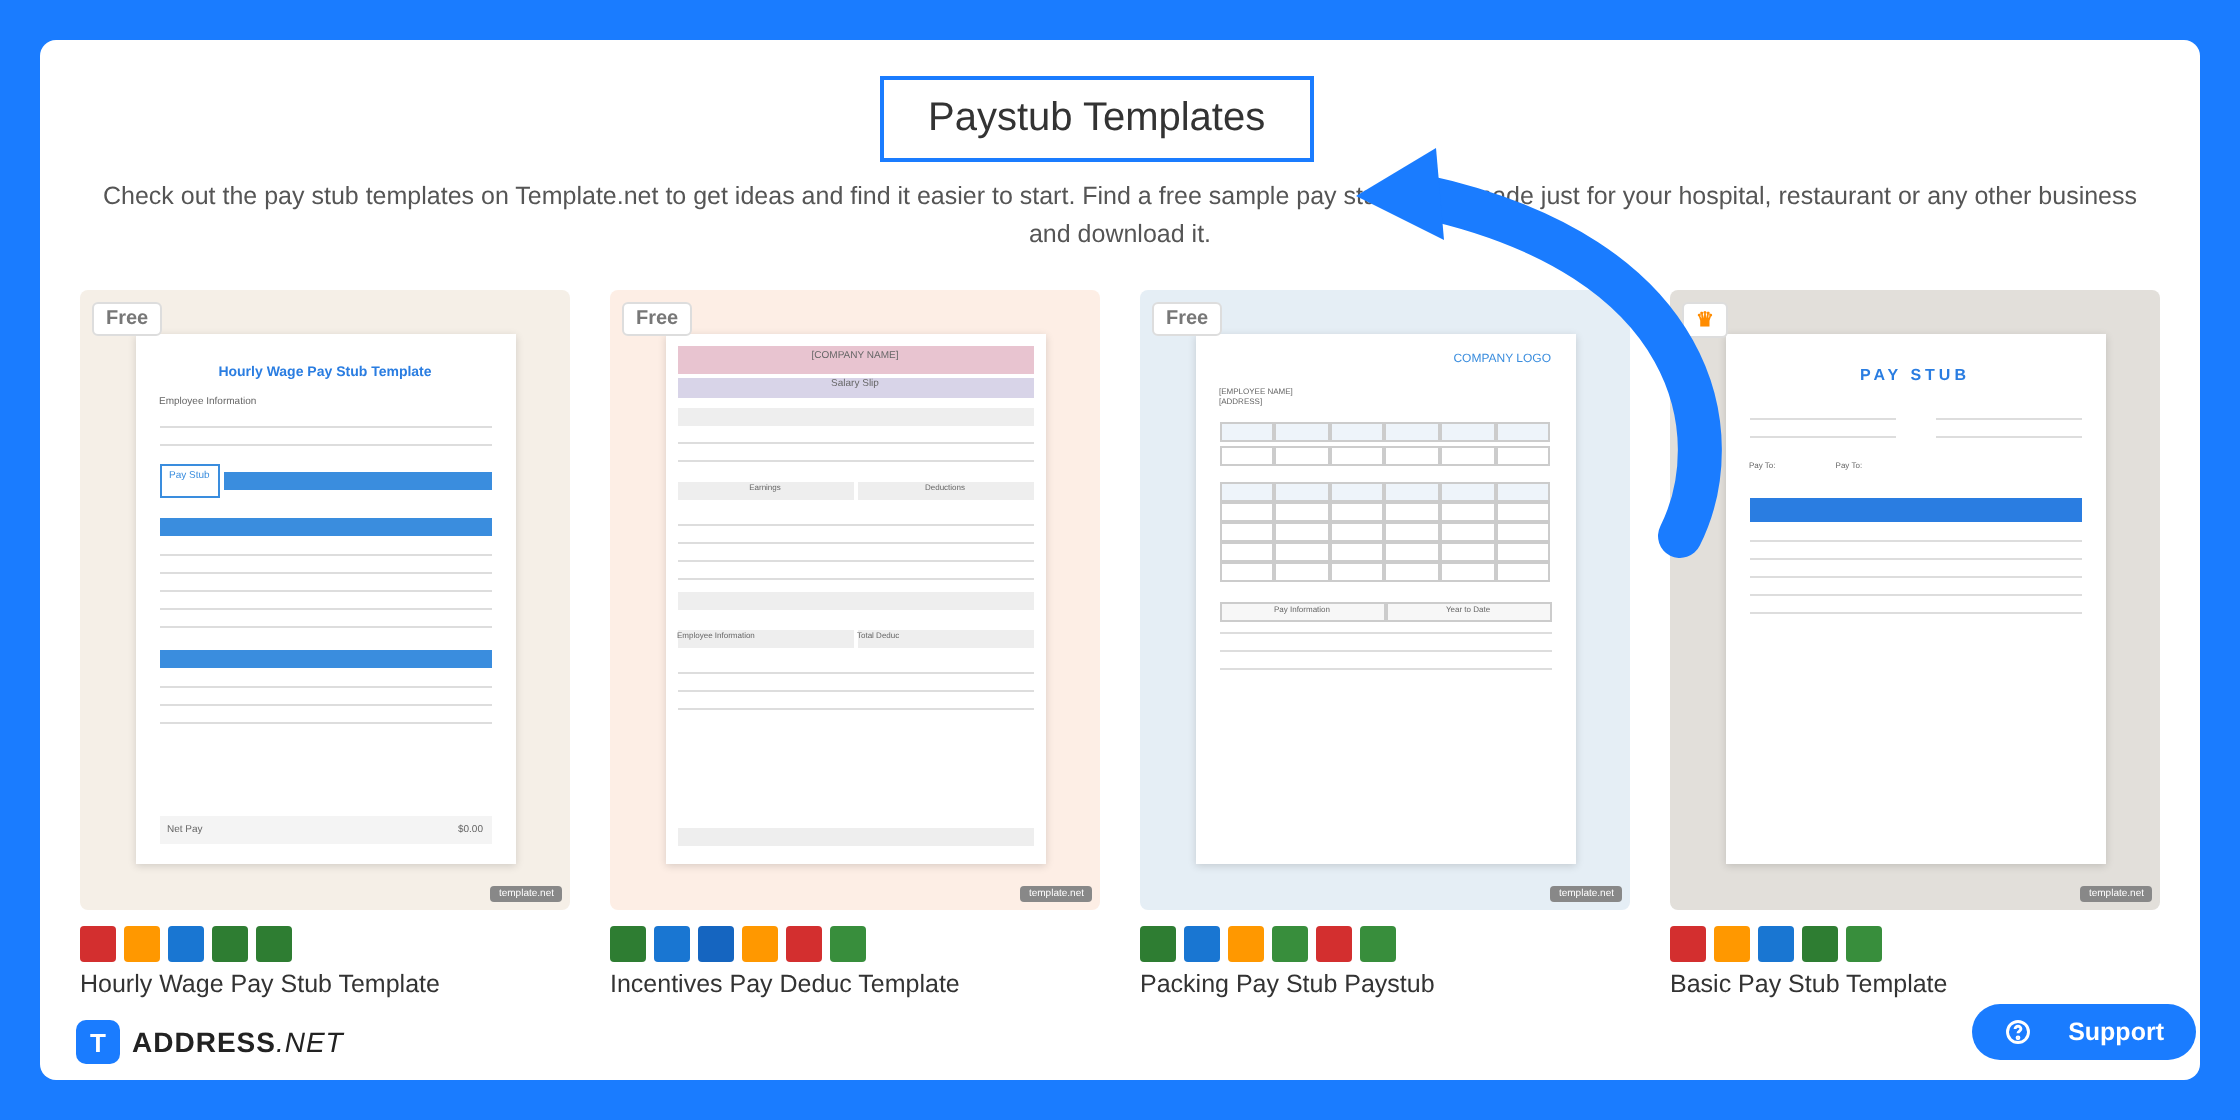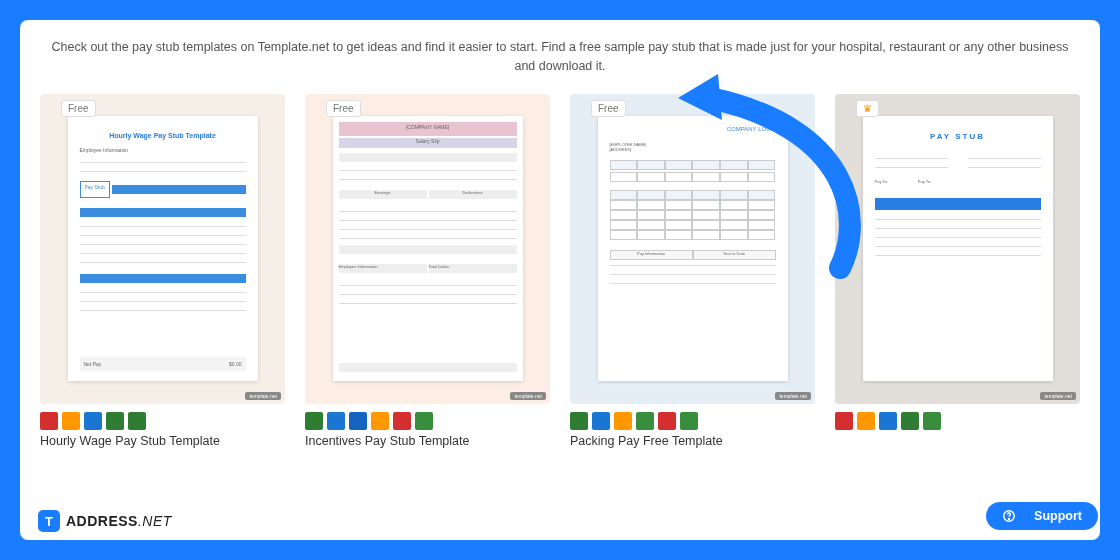--- a/index.html
+++ b/index.html
@@ -8,21 +8,21 @@
   .inner { width: 100%; height: 100%; background: #fff; border-radius: 8px; padding: 18px 20px 14px; position: relative; overflow: hidden; }
   .header-box { display: inline-block; border: 2px solid #1a7cff; padding: 8px 22px; font-size: 20px; font-weight: 500; color: #333; margin-left: 400px; margin-bottom: 8px; background:#fff; position:relative; z-index:3;}
   .desc { font-size: 12.5px; color: #555; text-align: center; margin-bottom: 18px; line-height: 1.5; }
   .cards { display: flex; gap: 18px; justify-content: space-between; }
   .card { width: 245px; }
   .thumb-wrap { background: #f2ede6; border-radius: 4px; height: 310px; position: relative; padding: 18px 14px; display:flex; align-items:center; justify-content:center;}
   .card:nth-child(1) .thumb-wrap { background:#f5efe7;}
   .card:nth-child(2) .thumb-wrap { background:#fdeee5;}
   .card:nth-child(3) .thumb-wrap { background:#e5eef5;}
   .card:nth-child(4) .thumb-wrap { background:#e2dfda;}
-  .badge { position: absolute; top: 6px; left: 21px; background: #fff; border:1px solid #ddd; border-radius: 3px; padding: 2px 6px; font-size: 10px; color:#777; font-weight:400;}
+  .badge { position: absolute; top: 6px; left: 6px; background: #fff; border:1px solid #ddd; border-radius: 3px; padding: 2px 6px; font-size: 10px; color:#777; font-weight:700;}
   .badge.crown { color:#ff8c00; }
   .sheet { background:#fff; width:190px; height:265px; box-shadow:0 1px 4px rgba(0,0,0,.15); padding:10px 12px; font-size:5px; color:#666; display:flex; flex-direction:column;}
   .sheet .title-blue { color:#2a7de1; text-align:center; font-size:7px; font-weight:600; margin:6px 0 8px;}
   .tiny-row { height:6px; border-bottom:0.5px solid #ddd; margin-bottom:3px;}
   .bar-blue { background:#3a8dde; height:9px; margin:4px 0;}
   .grey-block{ background:#eee; height:9px; margin:3px 0;}
   .pink-block{ background:#e8c4d0; height:14px; margin-bottom:2px;}
   .lilac-block{ background:#d8d4e8; height:10px; margin-bottom:2px;}
   .grid6 { display:grid; grid-template-columns:repeat(6,1fr); }
   .grid6 div{ border:0.5px solid #ccc; height:10px;}
@@ -38,20 +38,21 @@
   .support-btn svg{width:14px;height:14px;}
   .arrow-svg{position:absolute; top:48px; left:650px; width:230px; height:230px; z-index:2; pointer-events:none;}
   .templatenet-label{position:absolute; bottom:4px; right:4px; background:#888; color:#fff; font-size:5px; padding:1px 4px; border-radius:2px;}
 </style>
 </head>
 <body>
 
 <div class="frame">
   <div class="inner">
 
+    <div class="header-box">Paystub Templates</div>
 
     <svg class="arrow-svg" viewBox="0 0 230 230">
       <path d="M 170 200 C 195 150, 180 60, 40 30" stroke="#1a7cff" stroke-width="22" fill="none" stroke-linecap="round"></path>
       <polygon points="8,30 48,6 52,52" fill="#1a7cff"></polygon>
     </svg>
 
     <p class="desc">Check out the pay stub templates on Template.net to get ideas and find it easier to start. Find a free sample pay stub that is made just for your hospital, restaurant or any other business and download it.</p>
 
     <div class="cards">
 
@@ -124,21 +125,21 @@
           <span class="templatenet-label">template.net</span>
         </div>
         <div class="icons">
           <span class="icon i-xl"></span>
           <span class="icon i-wd"></span>
           <span class="icon i-gd"></span>
           <span class="icon i-or"></span>
           <span class="icon i-pdf"></span>
           <span class="icon i-gs"></span>
         </div>
-        <div class="card-title">Incentives Pay Stub Template</div>
+        <div class="card-title">Incentives Pay Deduc Template</div>
       </div>
 
       <div class="card">
         <div class="thumb-wrap">
           <span class="badge">Free</span>
           <div class="sheet">
             <div style="text-align:right;color:#3a8dde;font-size:6px;margin-bottom:10px;">COMPANY LOGO</div>
             <div style="font-size:4px;margin-bottom:8px;">[EMPLOYEE NAME]<br>[ADDRESS]</div>
             <div class="grid6" style="margin-bottom:2px;">
                 <div style="background:#eef4fa"></div>
@@ -209,21 +210,21 @@
           <span class="templatenet-label">template.net</span>
         </div>
         <div class="icons">
           <span class="icon i-xl"></span>
           <span class="icon i-wd"></span>
           <span class="icon i-or"></span>
           <span class="icon i-gs"></span>
           <span class="icon i-pdf"></span>
           <span class="icon i-gs"></span>
         </div>
-        <div class="card-title">Packing Pay Free Template</div>
+        <div class="card-title">Packing Pay Stub Paystub</div>
       </div>
 
       <div class="card">
         <div class="thumb-wrap">
           <span class="badge crown">♛</span>
           <div class="sheet">
             <div style="text-align:center;color:#2a7de1;font-size:8px;font-weight:600;letter-spacing:2px;margin:6px 0 12px;">PAY STUB</div>
             <div style="display:flex;gap:20px;font-size:4px;margin-bottom:8px;">
                 <div style="flex:1">
                   <div class="tiny-row"></div>
@@ -247,20 +248,21 @@
           </div>
           <span class="templatenet-label">template.net</span>
         </div>
         <div class="icons">
           <span class="icon i-pdf"></span>
           <span class="icon i-or"></span>
           <span class="icon i-wd"></span>
           <span class="icon i-xl"></span>
           <span class="icon i-gs"></span>
         </div>
+        <div class="card-title">Basic Pay Stub Template</div>
       </div>
 
     </div>
 
   </div>
 
   <div class="brand">
     <div class="brand-logo">T</div>
     <div class="brand-text"><span>ADDRESS</span><span class="net">.NET</span></div>
   </div>

